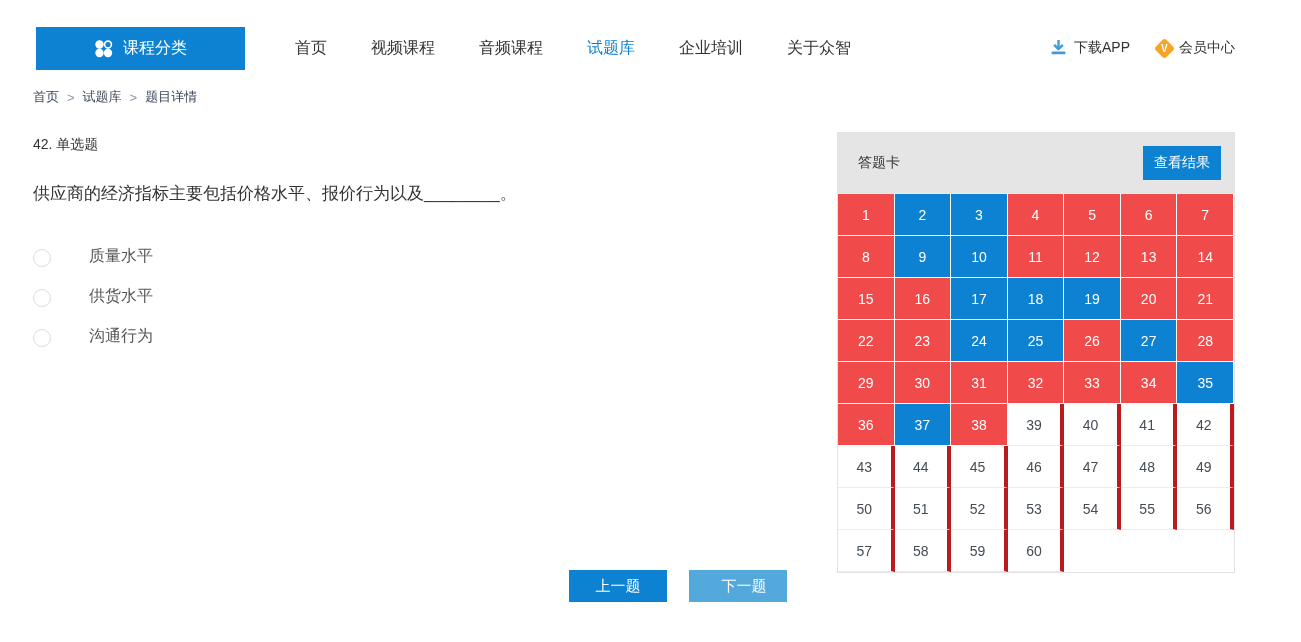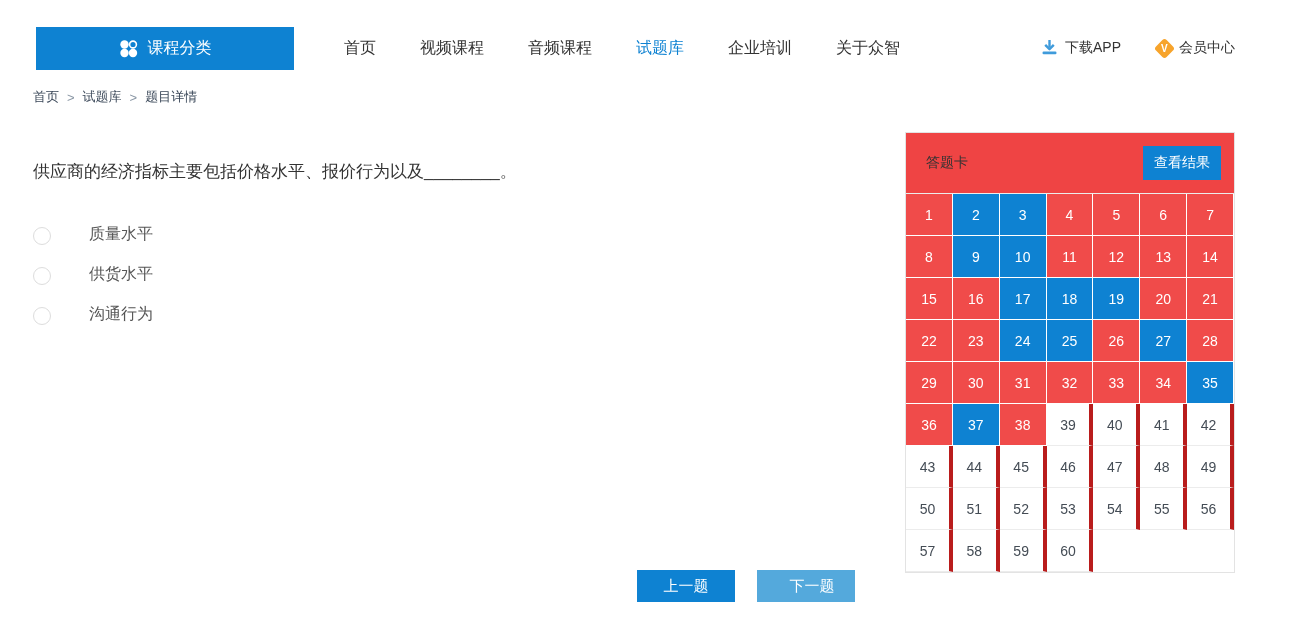--- a/index.html
+++ b/index.html
@@ -6,29 +6,29 @@
   html,body { background:#fff; }
   body {
     font-family:"Liberation Sans","DejaVu Sans",sans-serif;
     width:1301px; height:642px; overflow:hidden; color:#333;
   }
   .page { width:1301px; }
 
   
   header { display:flex; align-items:center; padding:26px 66px 0 36px; height:70px; }
   .cat-btn {
-    width:258px; height:43px; background:var(--primary-blue,#0e82d2); color:#fff;
+    width:209px; height:43px; background:var(--primary-blue,#0e82d2); color:#fff;
     display:flex; align-items:center; justify-content:center; gap:10px;
     font-size:16px; cursor:pointer; border:none;
   }
   .cat-icon { display:inline-flex; }
   nav { display:flex; gap:44px; margin-left:50px; }
   .nav-item { font-size:16px; color:#333; text-decoration:none; cursor:pointer; white-space:nowrap; }
   .nav-item.active { color:var(--primary-blue,#0e82d2); }
-  .header-right { margin-left:auto; display:flex; align-items:center; gap:36px; }
+  .header-right { margin-left:auto; display:flex; align-items:center; gap:27px; }
   .hdr-link { display:flex; align-items:center; gap:7px; font-size:14px; color:#333; cursor:pointer; text-decoration:none; }
   .vip-badge {
     width:15px; height:15px; background:var(--vip-orange,#f7a42c); border-radius:3px;
     transform:rotate(45deg); display:inline-flex; align-items:center; justify-content:center;
   }
   .vip-badge b { transform:rotate(-45deg); color:#fff; font-size:10px; font-weight:bold; }
 
   
   .breadcrumb { padding:18px 0 0 33px; font-size:13px; color:#3b4859; display:flex; gap:8px; align-items:center; }
   .bc-item { cursor:default; }
@@ -49,21 +49,21 @@
   .option-label { font-size:16px; color:#555; }
   .nav-buttons { margin-top:auto; display:flex; justify-content:flex-end; gap:22px; padding-right:14px; }
   .btn {
     min-width:98px; height:32px; border:none; border-radius:0;
     color:#fff; font-size:15px; cursor:pointer; font-family:inherit;
   }
   .btn.prev { background:var(--primary-blue,#0e82d2); }
   .btn.next { background:var(--next-button-blue,#54a9dc);padding-left:12px; }
 
   
-  .answer-card { width:330px; border:1px solid #e3e3e3; background:#ef4444; flex:0 0 auto; }
+  .answer-card { width:398px; border:1px solid #e3e3e3; background:#e5e5e5; flex:0 0 auto; }
   .card-header { display:flex; align-items:center; justify-content:space-between; padding:13px 13px 13px 20px; }
   .card-title { font-size:14px; color:#333; }
   .result-btn {
     background:var(--primary-blue,#0e82d2); color:#fff; border:none;
     font-size:14px; padding:8px 11px; cursor:pointer; font-family:inherit;
   }
   .grid { display:grid; grid-template-columns:repeat(7,1fr); border-top:1px solid #ececec; }
   .cell {
     height:42px; display:flex; align-items:center; justify-content:center;
     font-size:14px; cursor:pointer;
@@ -123,20 +123,21 @@
   <div class="breadcrumb" id="breadcrumb" data-interactable="false">
       <span class="bc-item" data-interactable="true">首页</span>
       <span class="bc-sep" data-interactable="false">&gt;</span>
       <span class="bc-item" data-interactable="true">试题库</span>
       <span class="bc-sep" data-interactable="false">&gt;</span>
       <span class="bc-item" data-interactable="false">题目详情</span>
     </div>
 
   <main data-interactable="false">
     <section class="question" data-interactable="false">
+      <div class="q-no" data-interactable="false">42. 单选题</div>
       <div class="q-text" data-interactable="false">供应商的经济指标主要包括价格水平、报价行为以及________。</div>
       <div class="options" id="options" data-interactable="false">
           <div class="option" data-interactable="true">
             <span class="radio" data-interactable="true"></span>
             <span class="option-label" data-interactable="false">质量水平</span>
           </div>
           <div class="option" data-interactable="true">
             <span class="radio" data-interactable="true"></span>
             <span class="option-label" data-interactable="false">供货水平</span>
           </div>

